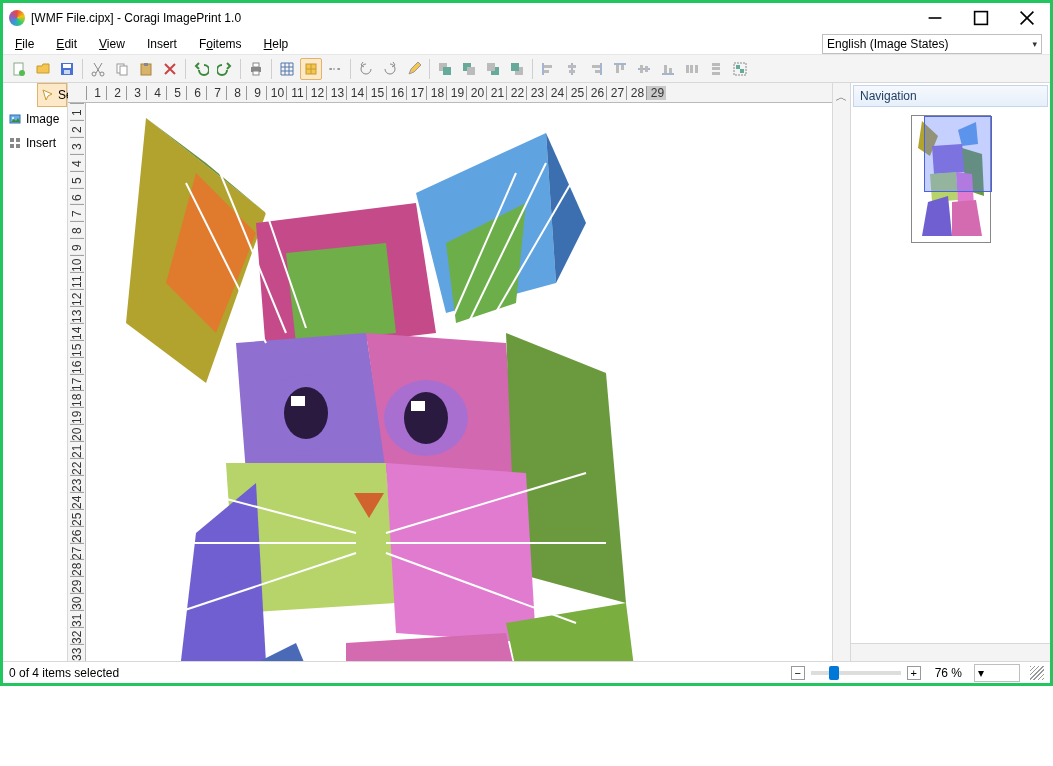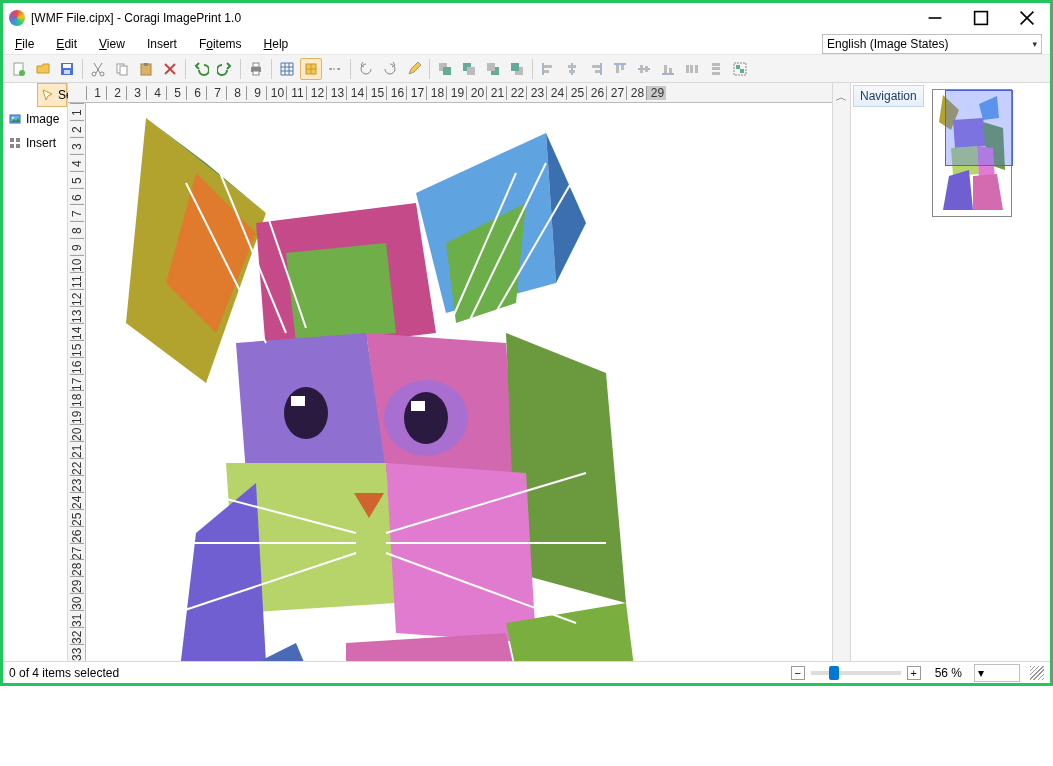--- a/index.html
+++ b/index.html
@@ -28,21 +28,21 @@
 .rulerwrap { flex:1; display:flex; flex-direction:column; min-width:0; }
 .hruler { height:20px; background:#f4f4f4; border-bottom:1px solid #bababa; display:flex; align-items:center; padding-left:18px; white-space:nowrap; overflow:hidden; font-size:10px; color:#333; }
 .hruler span { display:inline-block; width:20px; text-align:center; border-left:1px solid #999; padding-left:2px; }
 .hruler span.cur { background:#c9c9c9; }
 .canvaszone { flex:1; display:flex; min-height:0; }
 .vruler { width:18px; background:#f4f4f4; border-right:1px solid #bababa; display:flex; flex-direction:column; align-items:center; overflow:hidden; font-size:10px; color:#333; }
 .vruler span { height:20px; writing-mode:vertical-rl; transform:rotate(180deg); border-bottom:1px solid #999; padding-bottom:2px; text-align:center; }
 .canvas { flex:1; background:#fff; position:relative; overflow:hidden; }
 .catart { position:absolute; top:0; left:0; width:560px; height:660px; }
 .collapsebar { width:18px; background:#f4f4f4; border-left:1px solid #d8d8d8; display:flex; justify-content:center; padding-top:6px; color:#555; font-size:10px; }
-.rightpane { width:200px; background:#fff; border-left:1px solid #d8d8d8; display:flex; flex-direction:row; }
+.rightpane { width:200px; background:#fff; border-left:1px solid #d8d8d8; display:flex; flex-direction:column; }
 .panelhdr { height:22px; background:linear-gradient(#f6f9fe,#e6effa); border:1px solid #c5d5ea; display:flex; align-items:center; padding:0 6px; margin:2px; color:#1a3a5e; }
 .navbody { height:150px; display:flex; align-items:flex-start; justify-content:center; padding:6px; }
 .thumbs { width:80px; height:128px; border:1px solid #888; background:#fff; position:relative; }
 .thumbs .viewbox { position:absolute; top:0; left:12px; width:68px; height:76px; background:rgba(90,120,255,0.35); border:1px solid #4a64d8; }
 .propbody { flex:1; }
 .rightscroll { height:18px; border-top:1px solid #d8d8d8; background:#f4f4f4; }
 .statusbar { height:22px; border-top:1px solid #d8d8d8; display:flex; align-items:center; padding:0 6px; gap:8px; }
 .statusbar .flex { flex:1; }
 .zoomctrl { display:flex; align-items:center; gap:6px; }
 .zoombar { width:90px; height:4px; background:#ddd; position:relative; }
@@ -464,21 +464,21 @@
 
   <div class="statusbar">
     <span>0 of 4 items selected</span>
     <div class="flex"></div>
     <div class="zoomctrl">
       <div class="zminus">−</div>
       <div class="zoombar">
           <div class="thumb"></div>
         </div>
       <div class="zplus">+</div>
-      <span style="margin-left:8px;">56 %</span>
+      <span style="margin-left:8px;">76 %</span>
       <div class="zoomdd">
           <span>▾</span>
         </div>
       <div class="grip"></div>
     </div>
   </div>
 
 </div>
 
 </body></html>

